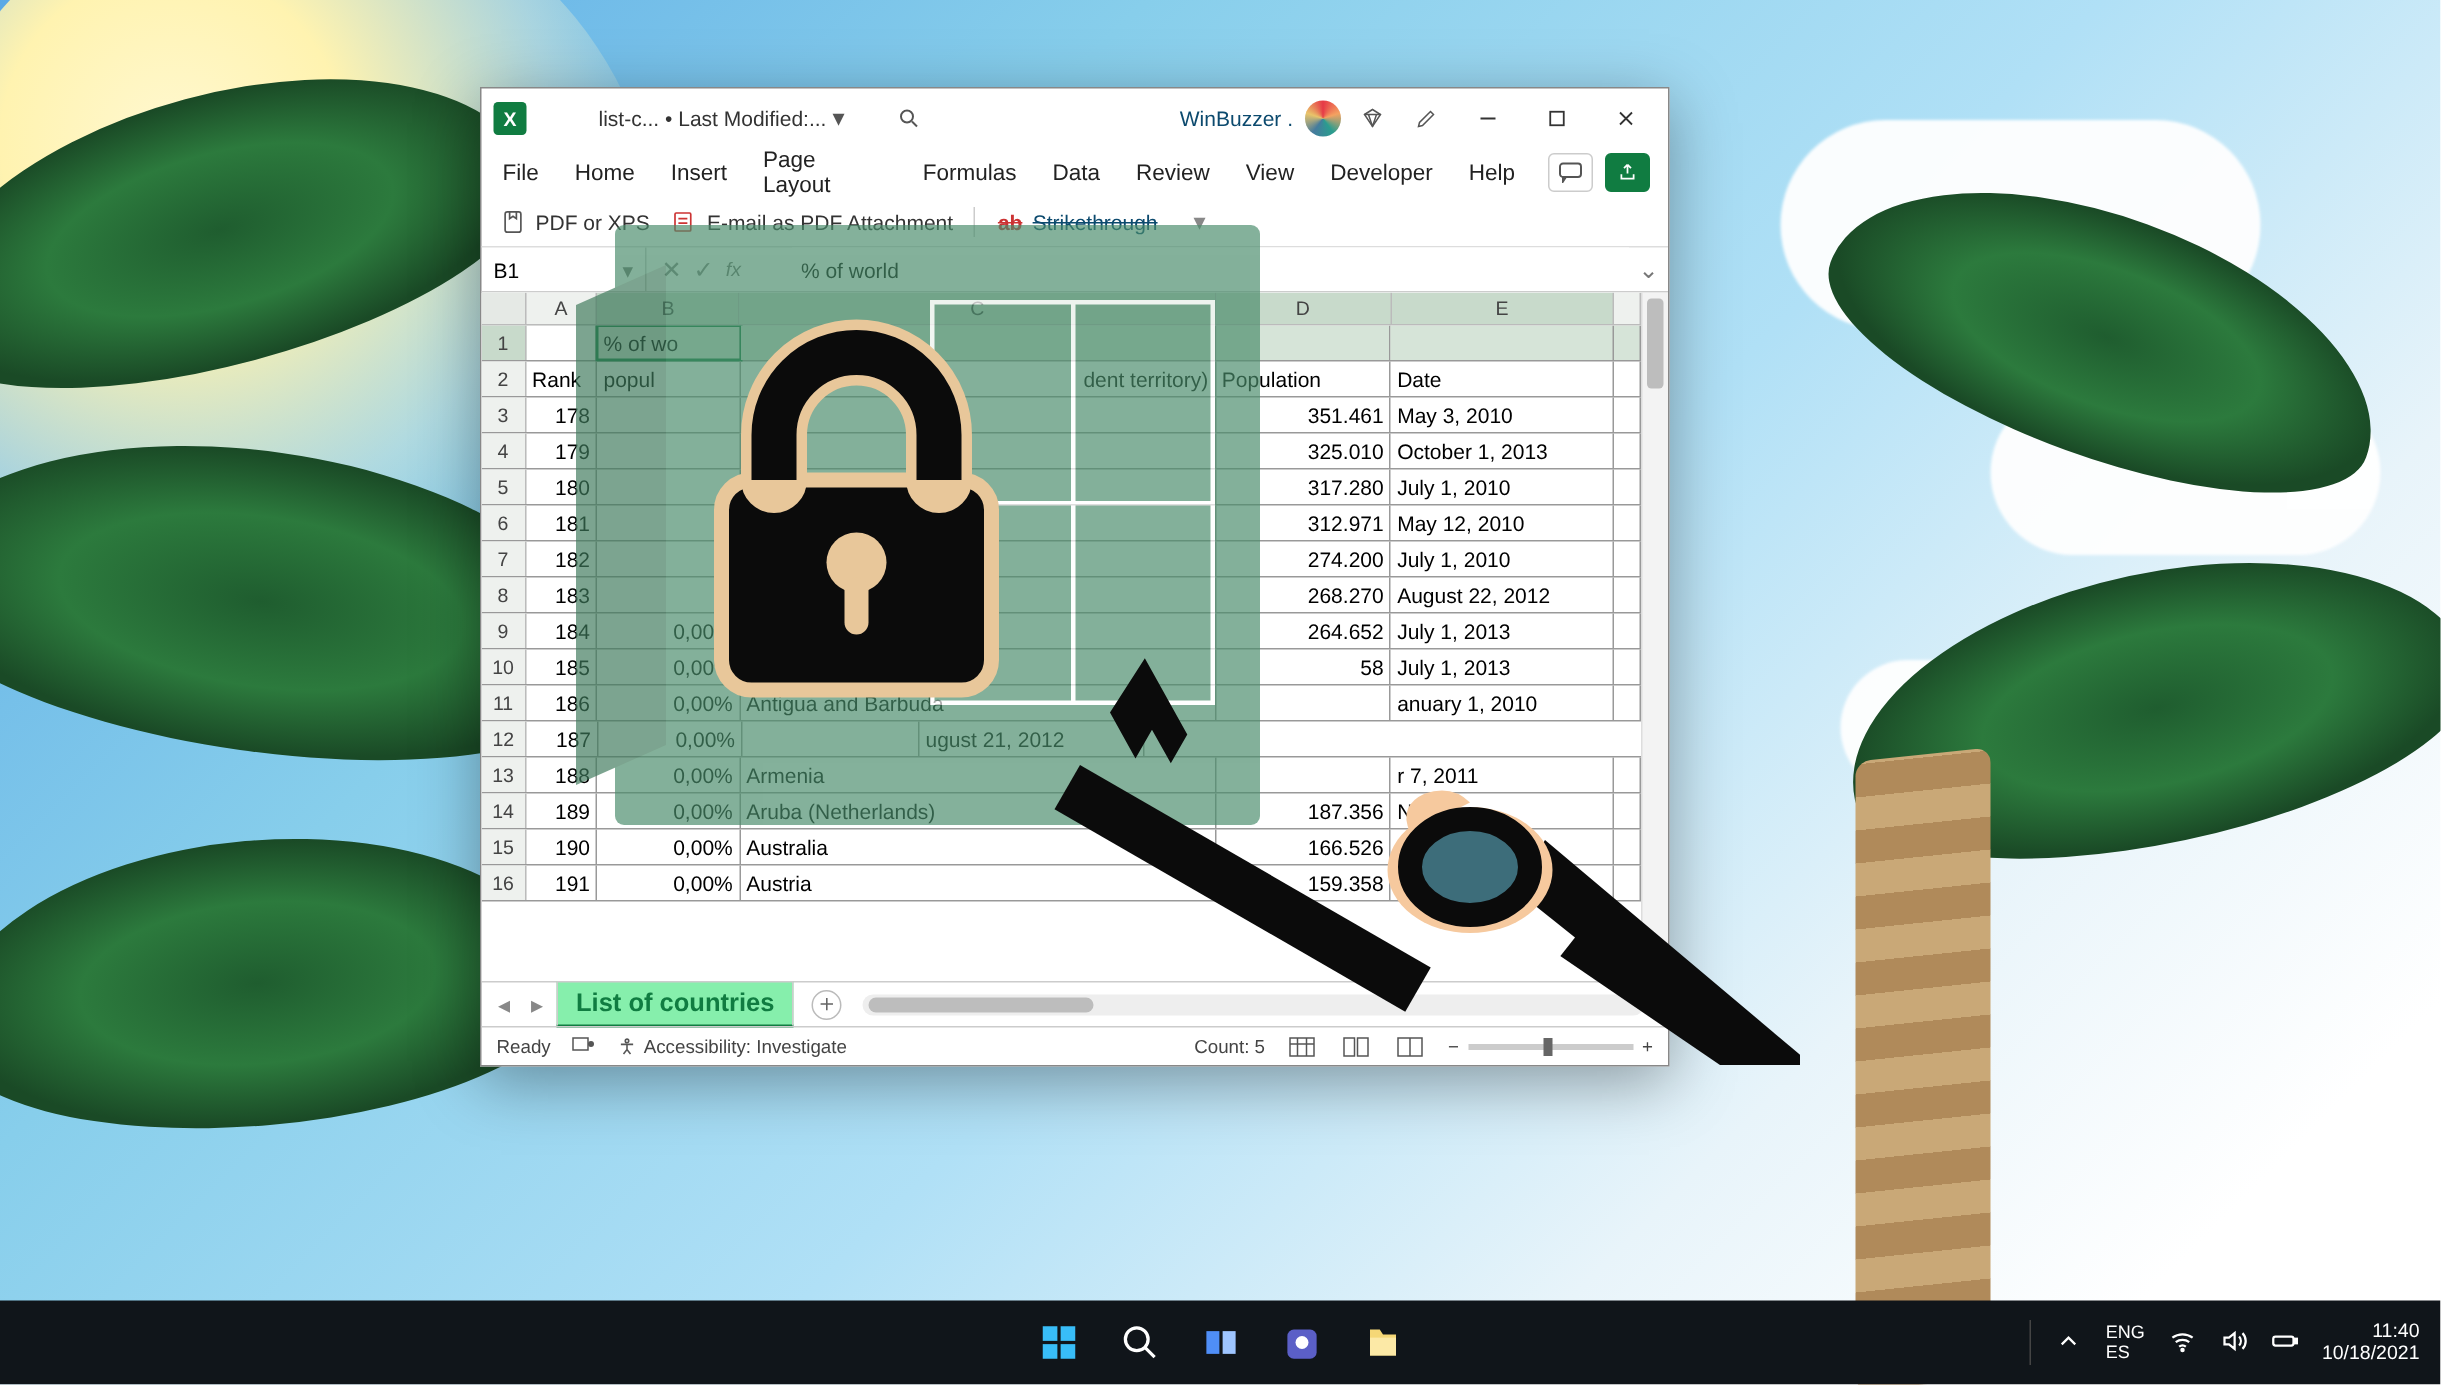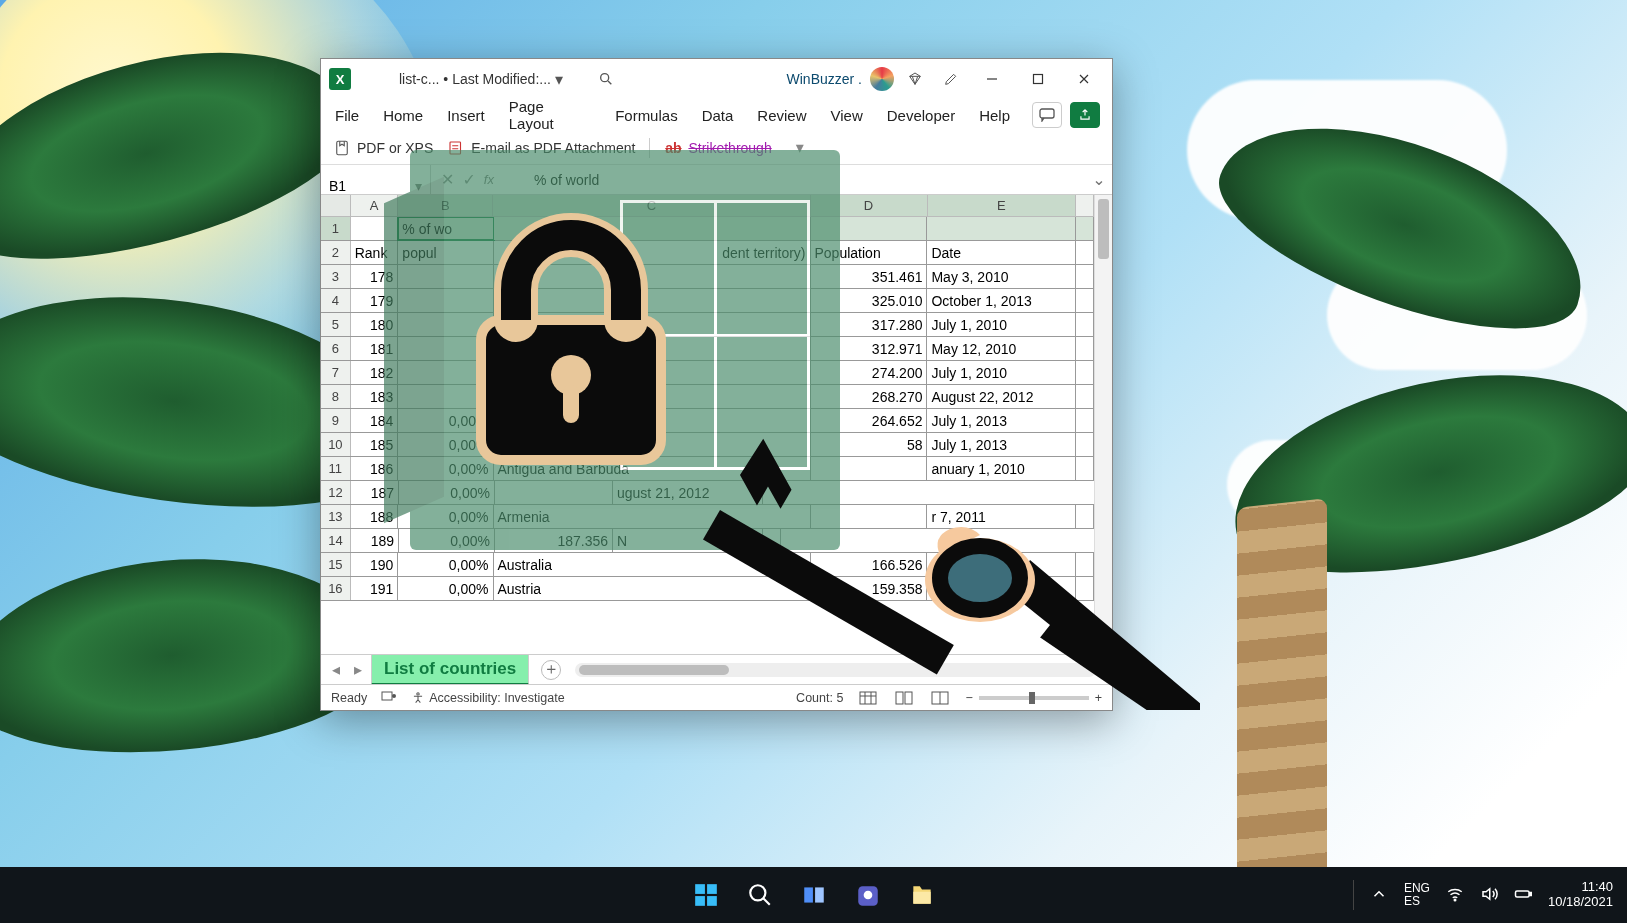--- a/index.html
+++ b/index.html
@@ -61,24 +61,24 @@
 .ribbon-tabs { height:32px; display:flex; align-items:center; padding:0 12px; gap:20px;}
 .ribbon-tabs span { font-size:15px; color:#222; cursor:pointer; padding:4px 2px;}
 .rt-right { margin-left:auto; display:flex; gap:8px;}
 .comment-btn, .share-btn { width:30px; height:26px; border:1px solid #ccc; border-radius:4px; display:flex; align-items:center; justify-content:center; cursor:pointer;}
 .share-btn { background:#107c41; border-color:#107c41; color:#fff;}
 
 .qat { height:34px; display:flex; align-items:center; padding:0 12px; gap:14px; border-bottom:1px solid #ddd;}
 .qat-item { display:flex; align-items:center; gap:6px; font-size:14px; color:#333; cursor:pointer;}
 .qat-item .qicon { width:18px; height:18px; display:flex; align-items:center; justify-content:center;}
 .qat-sep { width:1px; height:20px; background:#ccc;}
-.strike { text-decoration:line-through; color:#a21caf;}
+.strike { text-decoration:line-through; color:#0c4a6e;}
 
 .formula-row { height:30px; display:flex; align-items:center; border-bottom:1px solid #ccc;}
-.namebox { width:110px; height:100%; border-right:1px solid #ccc; display:flex; align-items:flex-end; padding:0 8px; font-size:14px;}
+.namebox { width:110px; height:100%; border-right:1px solid #ccc; display:flex; align-items:center; padding:0 8px; font-size:14px;}
 .namebox .dd { margin-left:auto; color:#777;}
 .fx-btns { display:flex; align-items:center; gap:8px; padding:0 10px; color:#888;}
 .fx { font-style:italic; color:#777; font-size:13px; margin-right:24px;}
 .formula-input { flex:1; padding:0 6px; height:100%; border:none; outline:none; font-size:14px;}
 .formula-dd { width:26px; text-align:center; color:#777; cursor:pointer;}
 
 .grid-area { flex:1; display:flex; overflow:hidden; position:relative;}
 .sheet { flex:1; overflow:hidden; background:#fff; display:flex; flex-direction:column;}
 .col-headers { height:22px; display:flex; background:#eef1ee; border-bottom:1px solid #bbb;}
 .ch { border-right:1px solid #bbb; display:flex; align-items:center; justify-content:center; font-size:13px; color:#444;}
@@ -405,20 +405,21 @@
             <div class="c wB num">0,00%</div>
             <div class="c wC">Armenia</div>
             <div class="c wD num"></div>
             <div class="c wE">r 7, 2011</div>
             <div class="c wF"></div>
           </div>
           <div class="r">
             <div class="rh">14</div>
             <div class="c wA num">189</div>
             <div class="c wB num">0,00%</div>
+            <div class="c wC">Aruba (Netherlands)</div>
             <div class="c wD num">187.356</div>
             <div class="c wE">N</div>
             <div class="c wF"></div>
           </div>
           <div class="r">
             <div class="rh">15</div>
             <div class="c wA num">190</div>
             <div class="c wB num">0,00%</div>
             <div class="c wC">Australia</div>
             <div class="c wD num">166.526</div>

